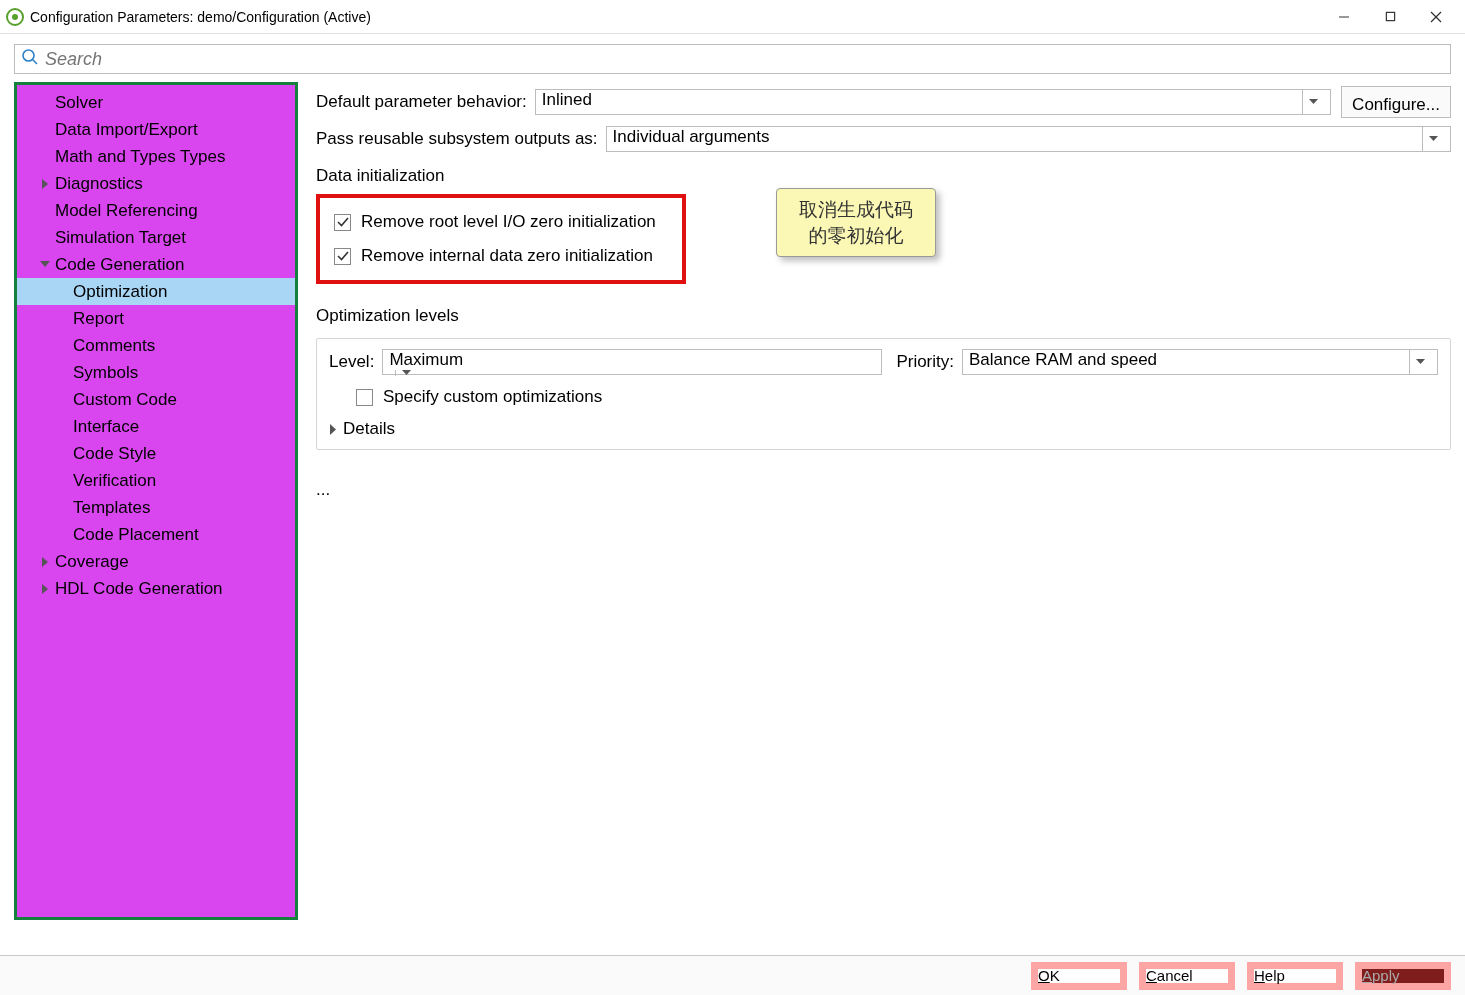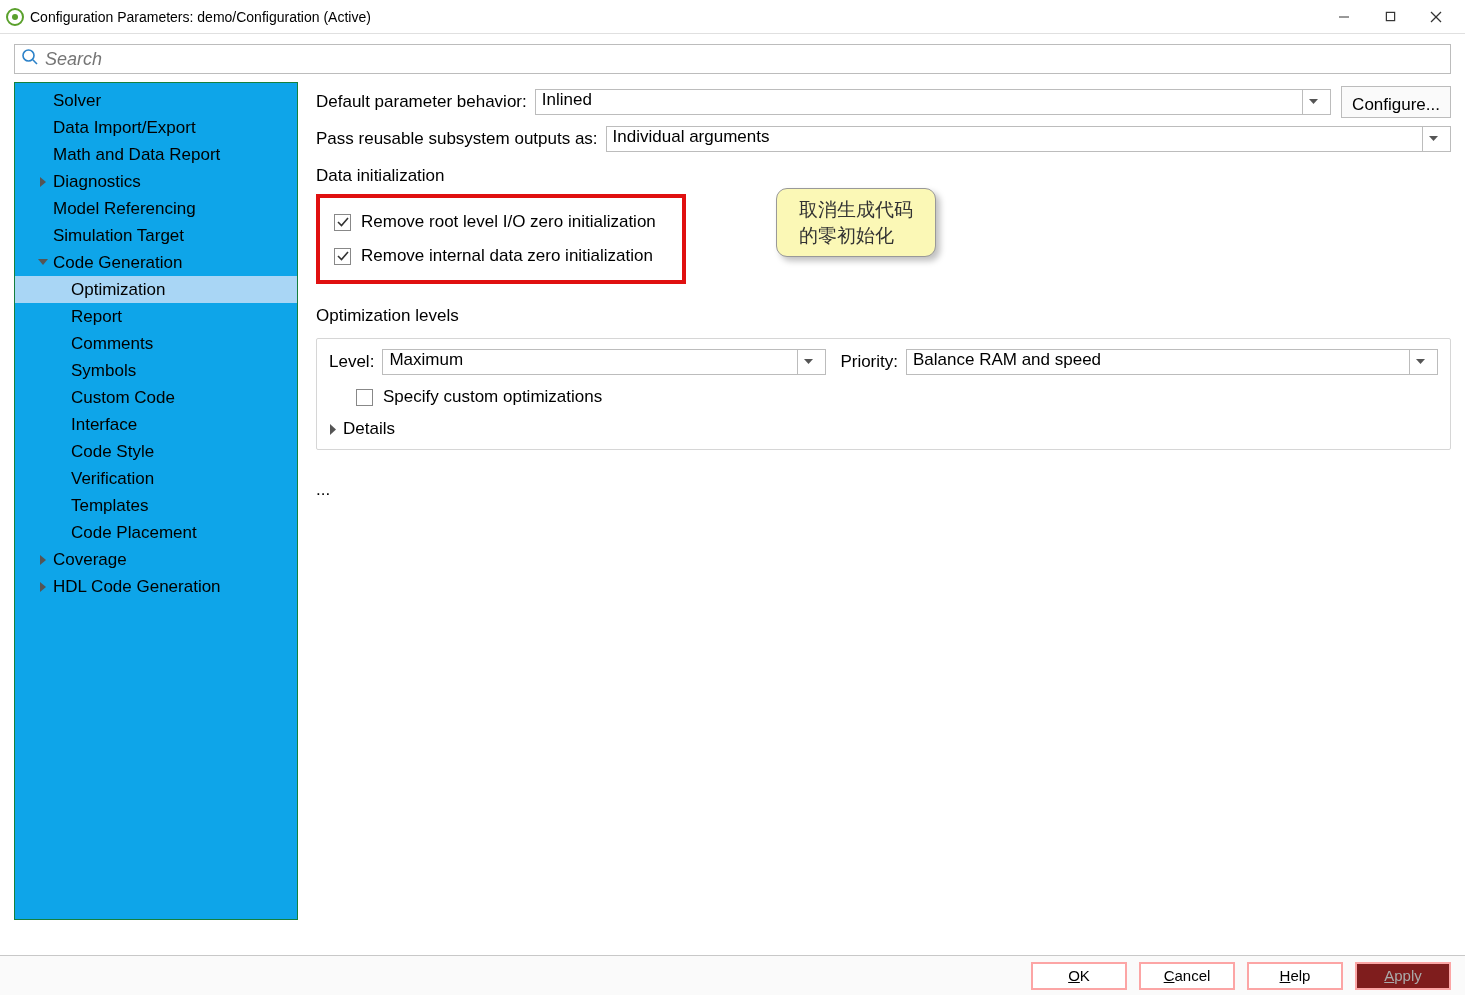--- a/index.html
+++ b/index.html
@@ -9,50 +9,50 @@
     .titlebar .appicon { width: 18px; height: 18px; margin-right: 6px; display: inline-flex; align-items: center; justify-content: center; }
     .titlebar .title { font-size: 14px; color: #000; flex: 1; }
     .winbtn { width: 46px; height: 30px; display: flex; align-items: center; justify-content: center; color: #333; }
 
     .searchwrap { padding: 10px 14px 8px 14px; }
     .searchbox { display: flex; align-items: center; border: 1px solid #bcbcbc; height: 28px; padding: 14px 6px; }
     .searchbox input { border: none; outline: none; flex: 1; font-size: 18px; font-style: italic; color: #999; background: transparent; }
 
     .maincontent { display: flex; padding: 0 14px; height: 838px; }
 
-    .sidebar { width: 284px; border: 1px solid #15803d; background: #0ea5e9; overflow-y: auto; padding-top: 4px; }
+    .sidebar { width: 284px; border: 3px solid #15803d; background: #d946ef; overflow-y: auto; padding-top: 4px; }
     .treeitem { font-size: 17px; color: #000; padding: 3px 4px 3px 38px; cursor: default; display: flex; align-items: center; position: relative; line-height: 21px; }
     .treeitem.level0 { padding-left: 38px; }
     .treeitem.level1 { padding-left: 56px; }
     .treeitem.selected { background: #a9d6f5; }
     .treeitem .arrow { position: absolute; left: 22px; width: 12px; height: 12px; display: flex; align-items: center; justify-content: center; }
 
     .rightpanel { flex: 1; padding: 0 0 0 18px; overflow-y: auto; }
     .row { display: flex; align-items: center; margin-top: 8px; }
     .lbl { font-size: 17px; color: #000; margin-right: 8px; }
     .sel { border: 1px solid #bcbcbc; height: 26px; display: flex; align-items: flex-start; justify-content: space-between; padding: 0 6px; font-size: 17px; background: #fff; }
     .selbtn { width: 22px; height: 24px; border-left: 1px solid #bcbcbc; display: flex; align-items: center; justify-content: center; margin-left: 6px; }
     .btncfg { border: 1px solid #bcbcbc; background: #fafafa; height: 32px; padding: 8px 10px; font-size: 17px; margin-left: 10px; }
 
     .sectionlabel { font-size: 17px; color: #000; margin-top: 14px; }
     .redbox { border: 4px solid #e01010; padding: 10px 14px; margin-top: 8px; display: inline-block; min-width: 370px; }
 
     .chkrow { display: flex; align-items: center; margin: 4px 0; }
     .chk { width: 17px; height: 17px; border: 1px solid #888; margin-right: 10px; display: flex; align-items: center; justify-content: center; background: #fff; }
     .chklbl { font-size: 17px; }
 
-    .callout { position: absolute; background: #fbf8b6; border: 1px solid #999; border-radius: 11px; padding: 8px 22px; font-size: 19px; color: #333; box-shadow: 4px 4px 6px rgba(0,0,0,0.25); text-align: left; line-height: 1.35; }
+    .callout { position: absolute; background: #fbf8b6; border: 1px solid #999; border-radius: 4px; padding: 8px 22px; font-size: 19px; color: #333; box-shadow: 4px 4px 6px rgba(0,0,0,0.25); text-align: center; line-height: 1.35; }
 
     .panelbox { border: 1px solid #d6d6d6; border-radius: 2px; margin-top: 12px; padding: 10px 12px; }
     .details { display: flex; align-items: flex-end; margin-top: 12px; }
 
     .ellipsis { margin-top: 30px; font-size: 17px; }
 
     .bottombar { position: absolute; bottom: 0; left: 0; right: 0; height: 40px; border-top: 1px solid #c8c8c8; background: #fafafa; display: flex; align-items: center; justify-content: flex-end; padding: 0 14px; }
-    .btn { border: 2px solid #fca5a5; background: #fff; height: 28px; width: 96px; margin-left: 12px; font-size: 15px; text-align: center; display: flex; align-items: center; justify-content: center; }
+    .btn { border: 7px solid #fca5a5; background: #fff; height: 28px; width: 96px; margin-left: 12px; font-size: 15px; text-align: center; display: flex; align-items: center; }
     .btn.disabled { color: #aaa; background: #7f1d1d; }
     .btn .ul { text-decoration: underline; }
   </style>
 </head>
 <body>
 
 <div class="titlebar">
   <span class="appicon">
     <svg width="18" height="18" viewBox="0 0 18 18">
         <circle cx="9" cy="9" r="8" fill="none" stroke="#5aa02c" stroke-width="2"></circle>
@@ -92,21 +92,21 @@
 
 <div class="maincontent">
   <div class="sidebar" id="sidebar">
       <div class="treeitem level0">
         <span>Solver</span>
       </div>
       <div class="treeitem level0">
         <span>Data Import/Export</span>
       </div>
       <div class="treeitem level0">
-        <span>Math and Data Report</span>
+        <span>Math and Types Types</span>
       </div>
       <div class="treeitem level0">
         <span class="arrow">
           <svg width="7" height="10" viewBox="0 0 7 10">
             <path d="M0 0 L6 5 L0 10 Z" fill="#555"></path>
           </svg>
         </span>
         <span>Diagnostics</span>
       </div>
       <div class="treeitem level0">
@@ -220,21 +220,21 @@
       <div class="callout" style="left:460px; top:2px;">
         <div>取消生成代码</div>
         <div>的零初始化</div>
       </div>
     </div>
 
     <div class="sectionlabel" style="margin-top:22px;">Optimization levels</div>
     <div class="panelbox">
       <div style="display:flex; align-items:center;">
         <span class="lbl">Level:</span>
-        <div class="sel" style="width:444px;">
+        <div class="sel" style="width:500px;flex-direction:column;">
           <span>Maximum</span>
           <span class="selbtn">
               <svg width="9" height="6" viewBox="0 0 9 6">
                 <path d="M0 0 L4.5 5 L9 0 Z" fill="#555"></path>
               </svg>
             </span>
         </div>
         <span class="lbl" style="margin-left:14px;">Priority:</span>
         <div class="sel" style="flex:1;">
           <span>Balance RAM and speed</span>

